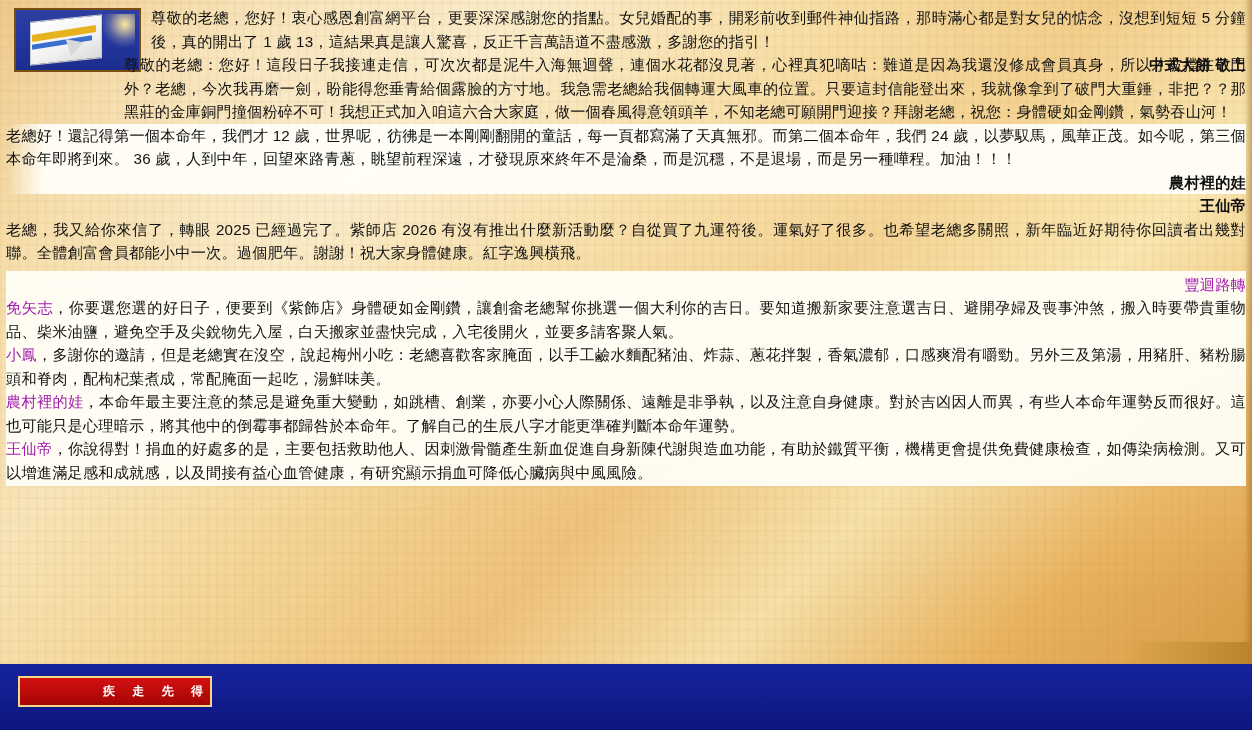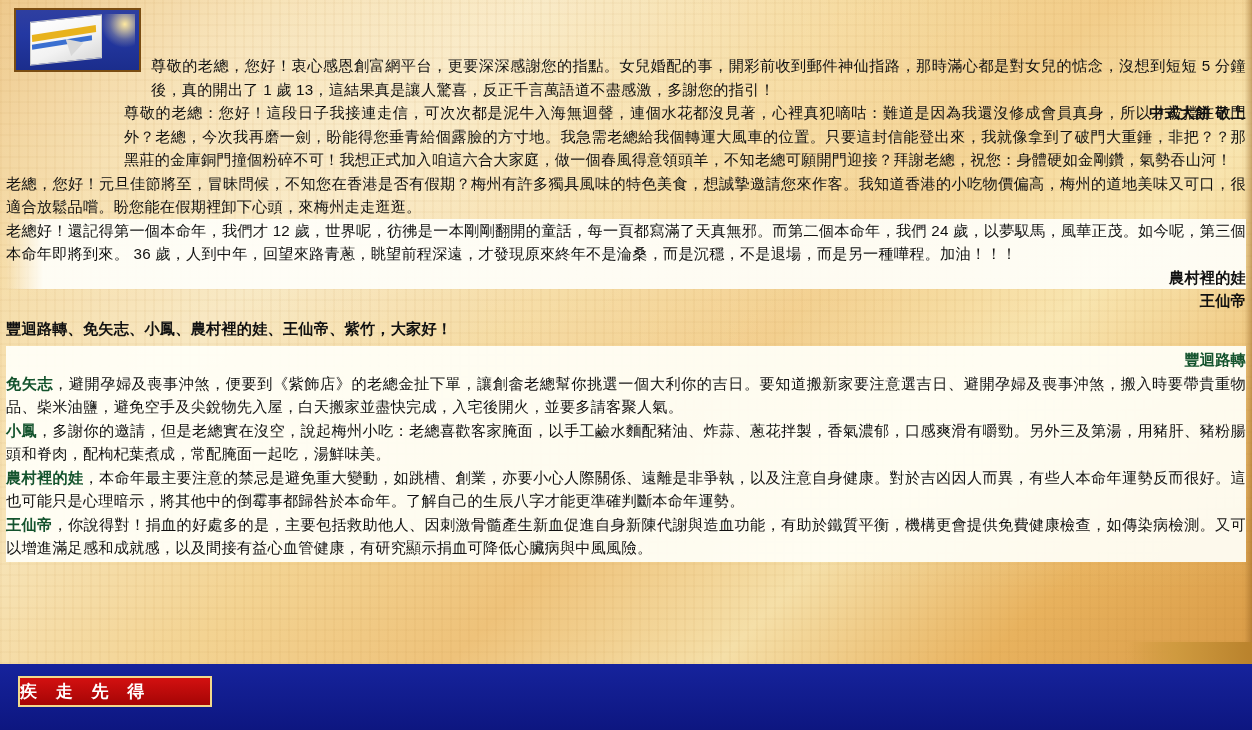--- a/index.html
+++ b/index.html
@@ -93,35 +93,34 @@
     width: 1252px;
     padding: 6px 6px 0 6px;
     box-sizing: border-box;
     font-size: 15.2px;
     line-height: 23.5px;
     color: #111111;
     letter-spacing: 0.2px;
   }
   .indent-block {
     margin-left: 145px;
-    margin-top: 48px;
   }
   p.msg {
     margin: 0 0 0 0;
     text-align: justify;
     text-justify: inter-character;
   }
   .sig {
     display: block;
     text-align: right;
     font-weight: bold;
   }
   .author-red {
-    font-weight: bold;
-    color: #14532d;
+    font-weight: normal;
+    color: #a21caf;
   }
   
   .row {
     position: relative;
   }
   .row.white-right {
     background: linear-gradient(90deg, rgba(255,255,250,0) 0%, rgba(255,255,250,0.92) 3%, rgba(255,255,250,0.92) 100%);
   }
   
   .bottombar {
@@ -132,24 +131,24 @@
     background: linear-gradient(180deg,#16239c 0%, #0d1680 100%);
   }
   .ticker {
     position: absolute;
     left: 18px; top: 12px;
     width: 194px; height: 31px;
     background: linear-gradient(180deg,#d31010 0%, #a50505 100%);
     border: 2px solid #f2d98a;
     box-sizing: border-box;
     color: #ffffff;
-    font-size: 17px;
+    font-size: 12px;
     font-weight: bold;
     letter-spacing: 7px;
-    text-align: left;
+    text-align: right;
     line-height: 27px;
   }
   .corner-accent {
     position: absolute;
     right: 0; bottom: 66px;
     width: 126px; height: 22px;
     background: linear-gradient(90deg, rgba(214,160,70,0) 0%, #cf9a3f 40%, #b9822c 100%);
   }
   .right-edge {
     position: absolute;
@@ -179,47 +178,46 @@
     <div class="indent-block">
       <p class="msg">尊敬的老總，您好！衷心感恩創富網平台，更要深深感謝您的指點。女兒婚配的事，開彩前收到郵件神仙指路，那時滿心都是對女兒的惦念，沒想到短短 5 分鐘後，真的開出了 1 歲 13，這結果真是讓人驚喜，反正千言萬語道不盡感激，多謝您的指引！</p>
       <span class="sig">中式大餅 敬上</span>
     </div>
 
     <div style="margin-left:118px; margin-top:-23.5px;">
       <p class="msg">尊敬的老總：您好！這段日子我接連走信，可次次都是泥牛入海無迴聲，連個水花都沒見著，心裡真犯嘀咕：難道是因為我還沒修成會員真身，所以才被擋在了門外？老總，今次我再磨一劍，盼能得您垂青給個露臉的方寸地。我急需老總給我個轉運大風車的位置。只要這封信能登出來，我就像拿到了破門大重錘，非把？？那黑莊的金庫銅門撞個粉碎不可！我想正式加入咱這六合大家庭，做一個春風得意領頭羊，不知老總可願開門迎接？拜謝老總，祝您：身體硬如金剛鑽，氣勢吞山河！</p>
     </div>
 
     <div>
-      <p class="msg">老總，您好！元旦佳節將至，冒昧問候，不知您在香港是否有假期？梅州有許多獨具風味的特色美食，想誠摯邀請您來作客。我知道香港的小吃物價偏高，梅州的道地美味又可口，很適合放鬆品嚐。盼您能在假期裡卸下心頭，來梅州走走逛逛。</p>
     </div>
 
     <div class="row white-right">
       <p class="msg">老總好！還記得第一個本命年，我們才 12 歲，世界呢，彷彿是一本剛剛翻開的童話，每一頁都寫滿了天真無邪。而第二個本命年，我們 24 歲，以夢馭馬，風華正茂。如今呢，第三個本命年即將到來。 36 歲，人到中年，回望來路青蔥，眺望前程深遠，才發現原來終年不是淪桑，而是沉穩，不是退場，而是另一種嘩程。加油！！！</p>
       <span class="sig">農村裡的娃</span>
     </div>
 
     <div>
       <span class="sig">王仙帝</span>
     </div>
 
     <div>
-    </div>
-
-    <p class="msg" style="font-weight:bold;margin-top:4px;">豐迴路轉、免矢志、小鳳、農村裡的娃、王仙帝、紫竹，大家好！</p>
+      <p class="msg">老總，我又給你來信了，轉眼 2025 已經過完了。紫師店 2026 有沒有推出什麼新活動麼？自從買了九運符後。運氣好了很多。也希望老總多關照，新年臨近好期待你回讀者出幾對聯。全體創富會員都能小中一次。過個肥年。謝謝！祝大家身體健康。紅字逸興橫飛。</p>
+    </div>
+
 
     <div style="background:rgba(255,255,248,0.93); margin-top:6px; padding:2px 0 2px 0;">
 
       <p class="msg">
         <span style="display:block;text-align:right;">
           <span class="author-red">豐迴路轉</span>
         </span>
       </p>
 
       <p class="msg">
-        <span class="author-red">免矢志</span><span>，避開孕婦及喪事沖煞，便要到《紫飾店》的老總金扯下單，讓創畲老總幫你挑選一個大利你的吉日。要知道搬新家要注意選吉日、避開孕婦及喪事沖煞，搬入時要帶貴重物品、柴米油鹽，避免空手及尖銳物先入屋，白天搬家並盡快完成，入宅後開火，並要多請客聚人氣。</span>
+        <span class="author-red">免矢志</span><span>，你要選您選的好日子，便要到《紫飾店》身體硬如金剛鑽，讓創畲老總幫你挑選一個大利你的吉日。要知道搬新家要注意選吉日、避開孕婦及喪事沖煞，搬入時要帶貴重物品、柴米油鹽，避免空手及尖銳物先入屋，白天搬家並盡快完成，入宅後開火，並要多請客聚人氣。</span>
       </p>
 
       <p class="msg">
         <span class="author-red">小鳳</span><span>，多謝你的邀請，但是老總實在沒空，說起梅州小吃：老總喜歡客家腌面，以手工鹼水麵配豬油、炸蒜、蔥花拌製，香氣濃郁，口感爽滑有嚼勁。另外三及第湯，用豬肝、豬粉腸頭和脊肉，配枸杞葉煮成，常配腌面一起吃，湯鮮味美。</span>
       </p>
 
       <p class="msg">
         <span class="author-red">農村裡的娃</span><span>，本命年最主要注意的禁忌是避免重大變動，如跳槽、創業，亦要小心人際關係、遠離是非爭執，以及注意自身健康。對於吉凶因人而異，有些人本命年運勢反而很好。這也可能只是心理暗示，將其他中的倒霉事都歸咎於本命年。了解自己的生辰八字才能更準確判斷本命年運勢。</span>
       </p>
 

